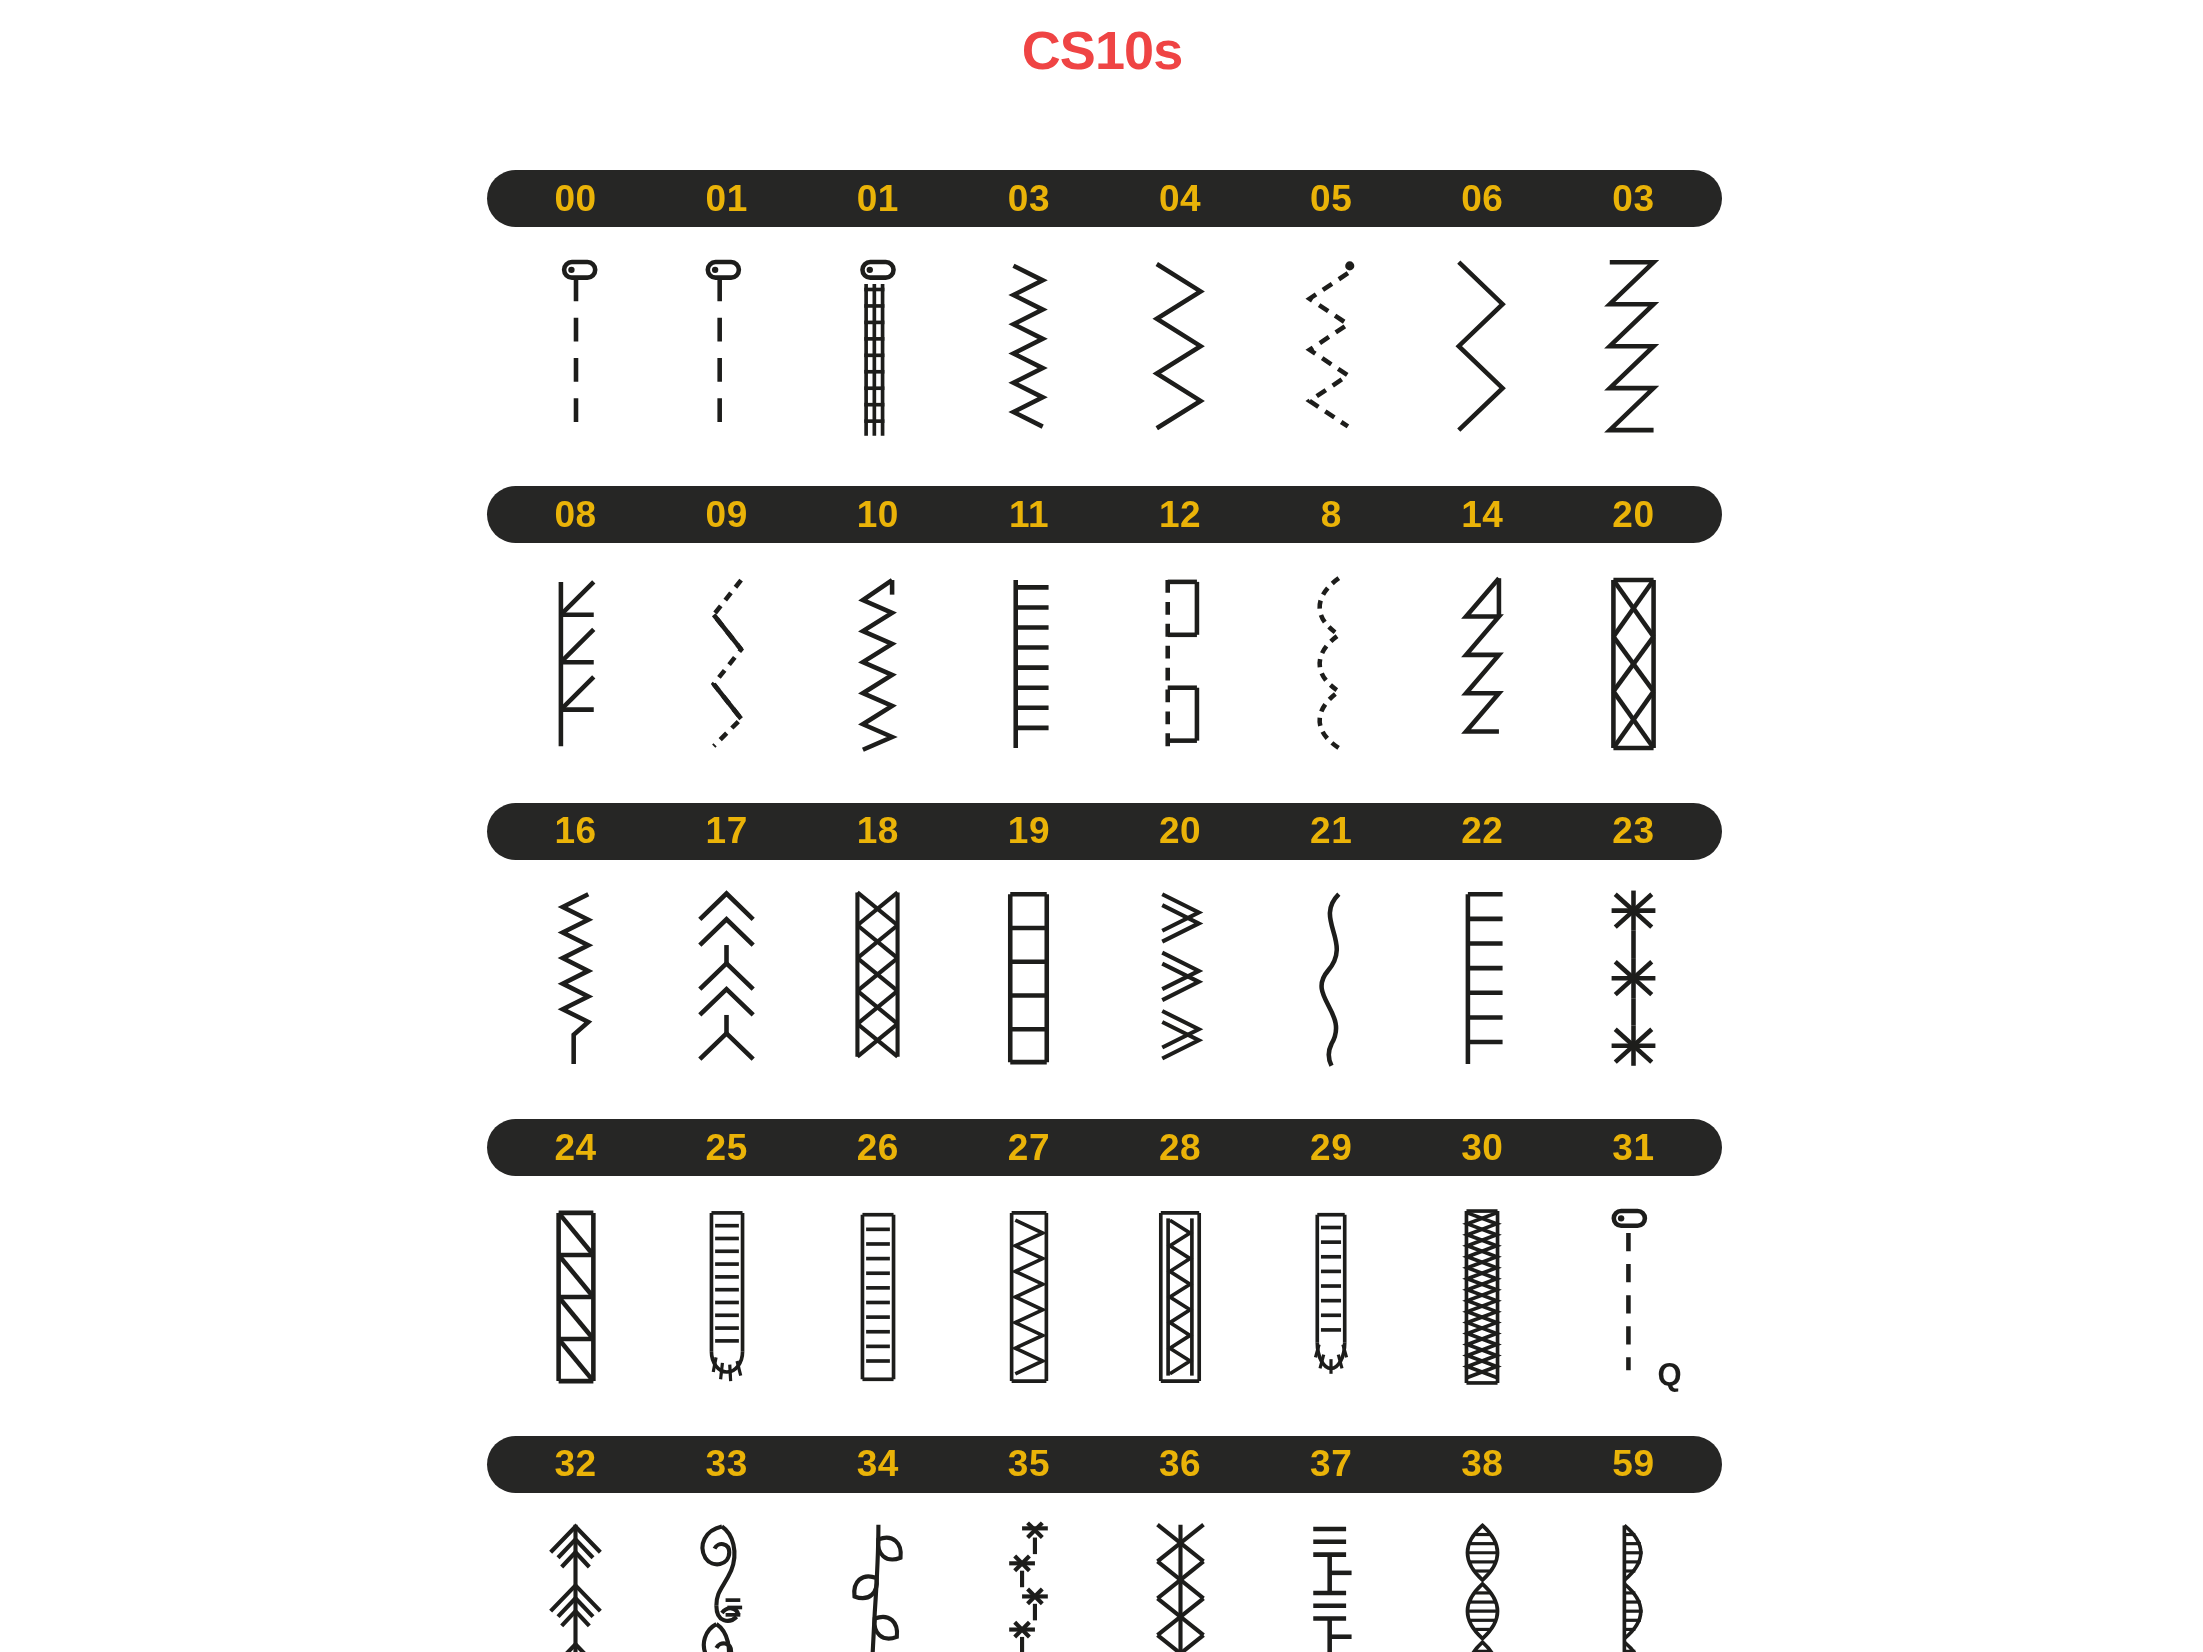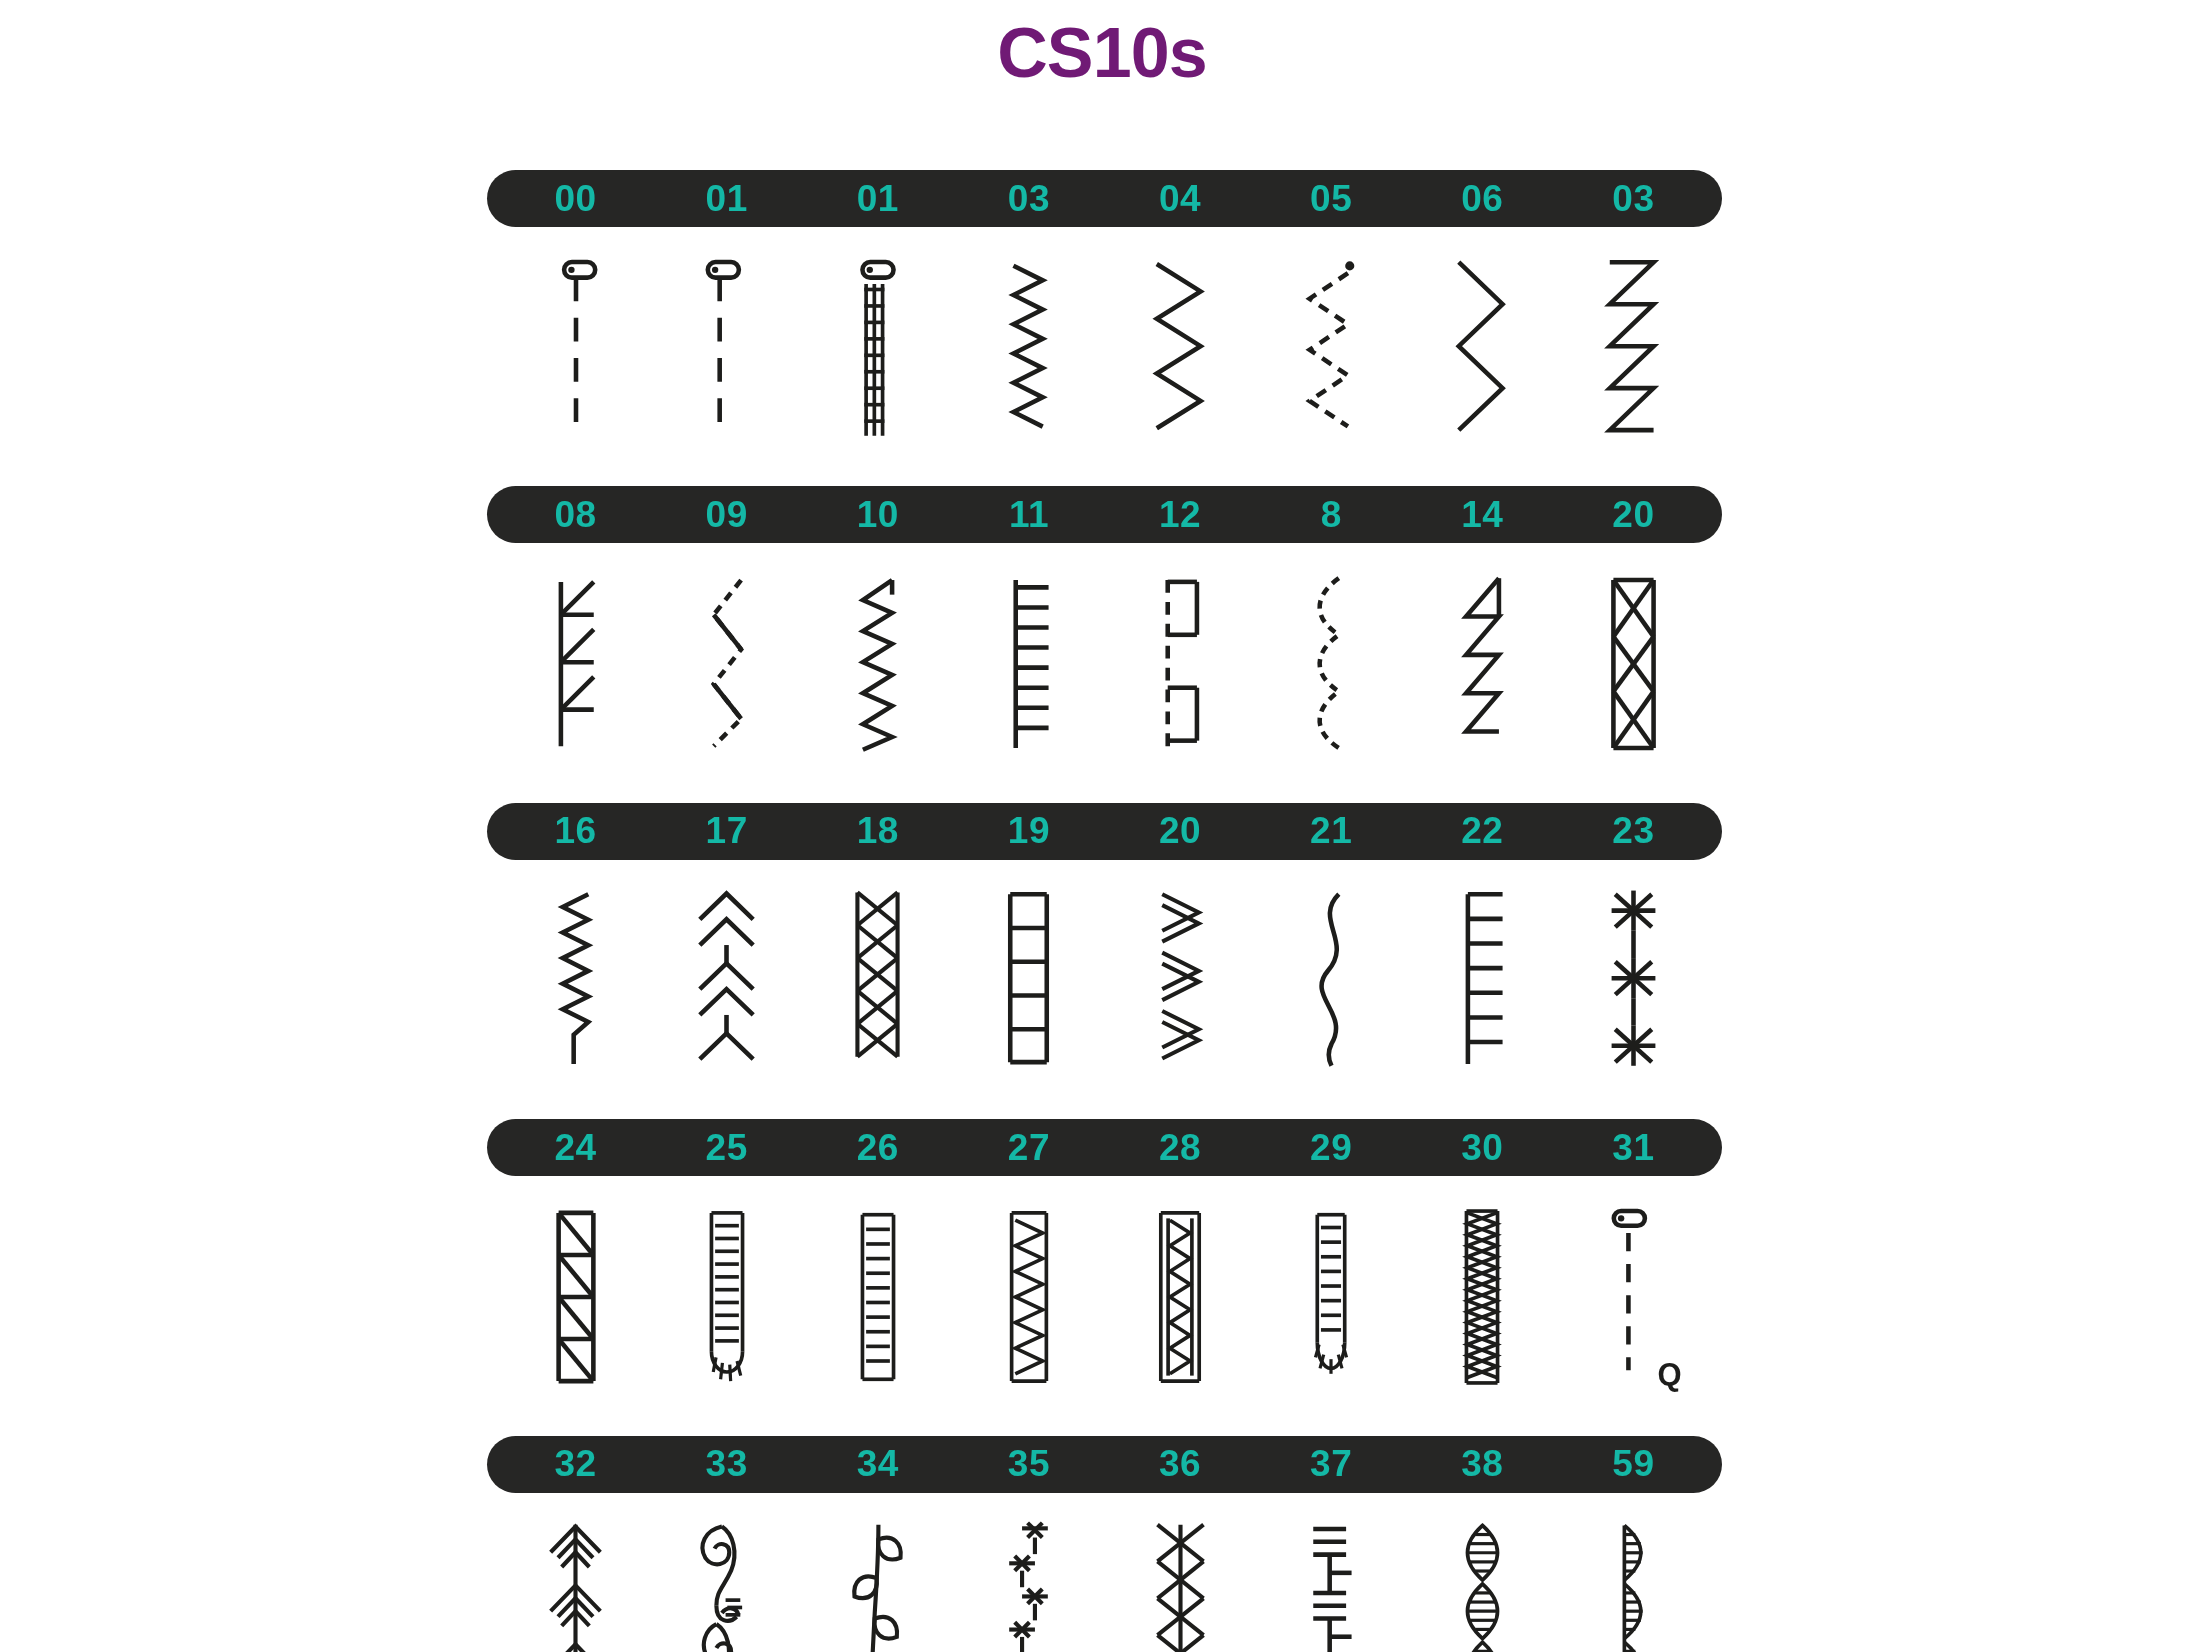--- a/index.html
+++ b/index.html
@@ -14,25 +14,25 @@
     color: #1d1d1b;
     overflow: hidden;
   }
   .page {
     position: relative;
     width: 2204px;
     height: 1653px;
   }
   .title {
     text-align: center;
-    font-size: 70px;
+    font-size: 54px;
     font-weight: 700;
     letter-spacing: -0.9px;
-    padding-top: 13px;
-    color: #701a75;
+    padding-top: 19px;
+    color: #ef4444;
   }
   .chart {
     position: absolute;
     left: 487px;
     top: 170px;
     width: 1235px;
   }
   .row-block {
     margin-bottom: 18.4px;
   }
@@ -41,21 +41,21 @@
     border-radius: 31px;
     height: 57px;
     display: flex;
     align-items: center;
     padding: 0 13px;
     box-sizing: border-box;
   }
   .num-cell {
     flex: 1 1 0;
     text-align: center;
-    color: #14b8a6;
+    color: #eab308;
     font-size: 37px;
     font-weight: 700;
     letter-spacing: 0.5px;
   }
   .icon-row {
     display: flex;
     height: 241px;
     padding: 0 13px;
     box-sizing: border-box;
   }

